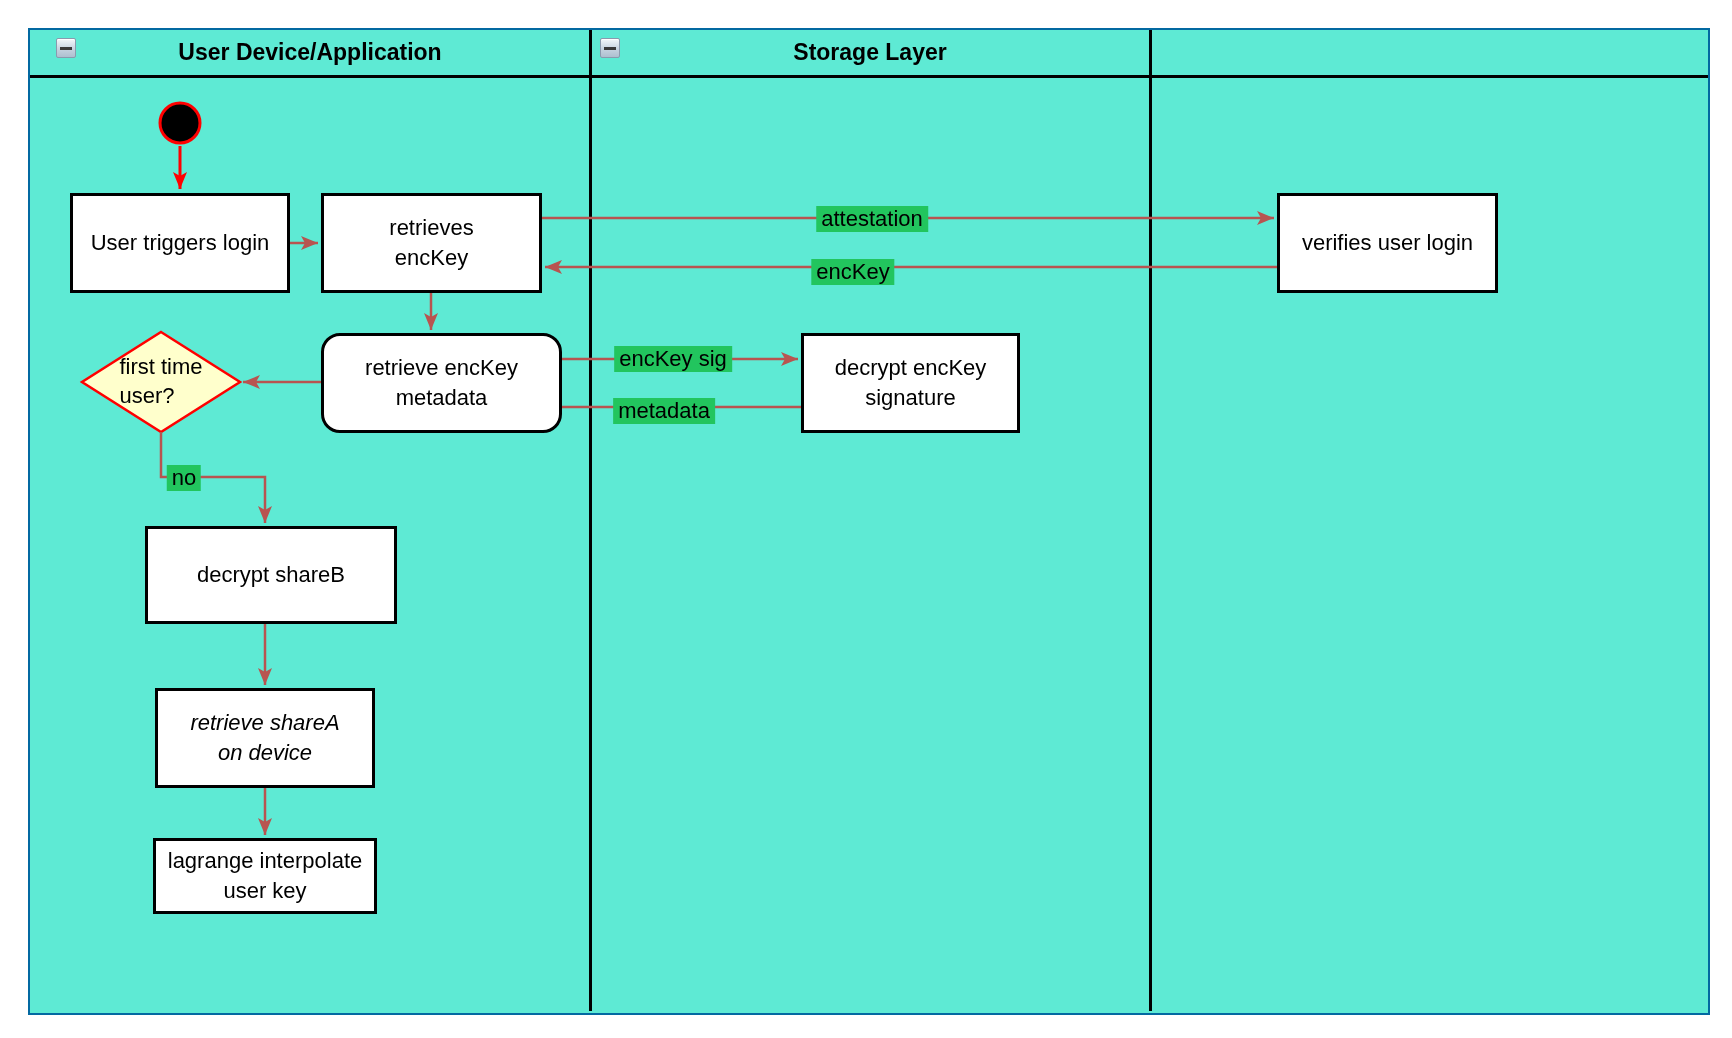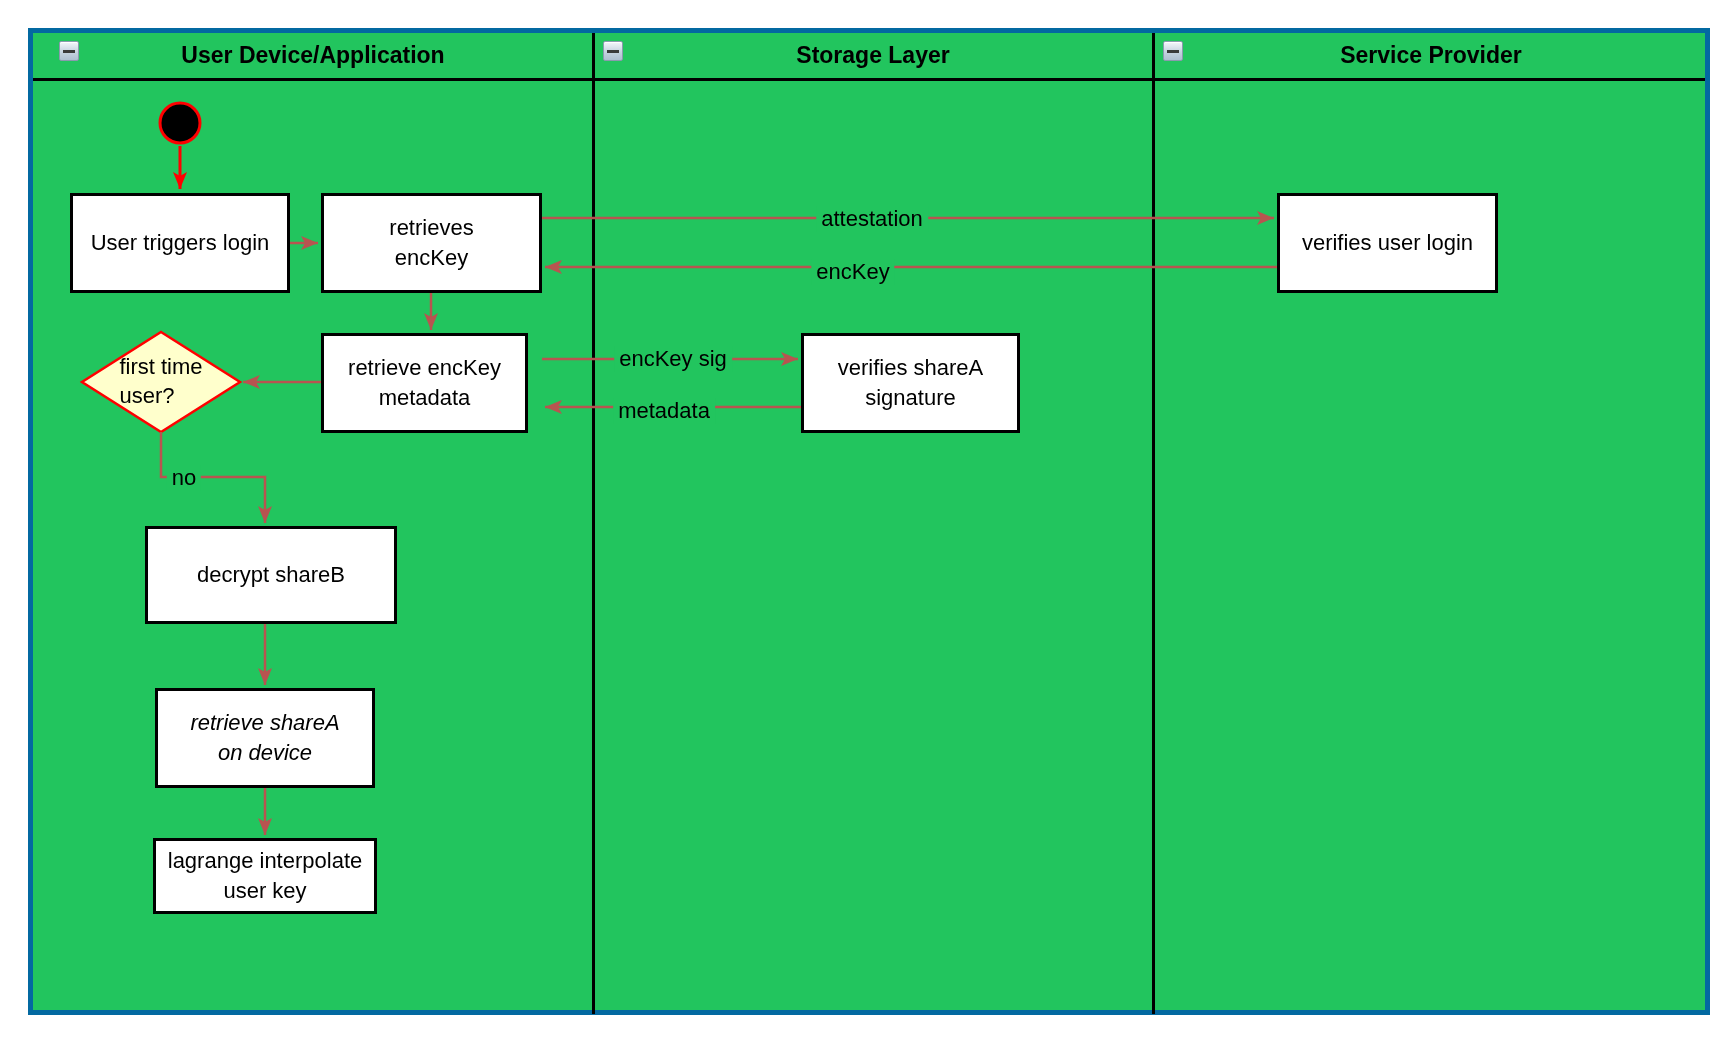--- a/index.html
+++ b/index.html
@@ -3,21 +3,21 @@
 <meta charset="utf-8">
 <style>
   html,body{margin:0;padding:0;background:#ffffff;}
   .canvas{
     position:relative;width:1732px;height:1038px;background:#ffffff;
     font-family:"Liberation Sans", sans-serif;color:#000;overflow:hidden;
   }
   
   .pool{
     position:absolute;left:28px;top:28px;width:1682px;height:987px;
-    border:5px solid #0369a1;box-sizing:border-box;background:#22c55e;z-index:1;
+    border:2px solid #0369a1;box-sizing:border-box;background:#5eead4;z-index:1;
   }
   .header-row{position:absolute;left:0;top:0;width:100%;height:45px;border-bottom:3px solid #000;box-sizing:content-box;}
   .lane-header{position:absolute;top:0;height:45px;display:flex;align-items:center;justify-content:center;}
   .lane-title{font-size:23px;font-weight:bold;white-space:nowrap;}
   .lane-div{position:absolute;top:0;width:0;height:981px;border-left:3px solid #000;}
   
   .collapse-btn{
     position:absolute;top:8px;width:20px;height:20px;box-sizing:border-box;
     border:1px solid #8a9aae;border-radius:2px;
     background:linear-gradient(180deg,#f4f8fb 0%,#c6d3e0 55%,#aebfd0 100%);
@@ -62,26 +62,20 @@
           <span class="collapse-minus"></span>
         </div>
         <span class="lane-title">User Device/Application</span>
       </div>
       <div class="lane-header" style="left:560px;width:560px;">
         <div class="collapse-btn" style="left:10px;">
           <span class="collapse-minus"></span>
         </div>
         <span class="lane-title">Storage Layer</span>
       </div>
-      <div class="lane-header" style="left:1120px;width:556px;">
-        <div class="collapse-btn" style="left:10px;">
-          <span class="collapse-minus"></span>
-        </div>
-        <span class="lane-title">Service Provider</span>
-      </div>
     </div>
     <div class="lane-div" style="left:559px;"></div>
     <div class="lane-div" style="left:1119px;"></div>
   </div>
 
   <svg class="edges" width="1732" height="1038" viewBox="0 0 1732 1038">
     <defs>
       <marker id="ah-flow" markerUnits="userSpaceOnUse" markerWidth="18" markerHeight="14" refX="17" refY="7" orient="auto">
         <path class="head-flow" d="M0,0 L17,7 L0,14 L4,7 Z"></path>
       </marker>
@@ -107,24 +101,24 @@
     <line class="edge-flow" x1="265" y1="788" x2="265" y2="835" marker-end="url(#ah-flow)"></line>
   </svg>
 
   <div class="node" style="left:70px;top:193px;width:220px;height:100px;">User triggers login</div>
 
   <div class="node" style="left:321px;top:193px;width:221px;height:100px;">retrieves
 encKey</div>
 
   <div class="node" style="left:1277px;top:193px;width:221px;height:100px;">verifies user login</div>
 
-  <div class="node" style="left:321px;top:333px;width:207px;height:100px;">retrieve encKey
+  <div class="node" style="left:321px;top:333px;width:241px;height:100px;border-radius:19px;">retrieve encKey
 metadata</div>
 
-  <div class="node" style="left:801px;top:333px;width:219px;height:100px;">verifies shareA
+  <div class="node" style="left:801px;top:333px;width:219px;height:100px;">decrypt encKey
 signature</div>
 
   <div class="node" style="left:145px;top:526px;width:252px;height:98px;">decrypt shareB</div>
 
   <div class="node" style="left:155px;top:688px;width:220px;height:100px;font-style:italic;">retrieve shareA
 on device</div>
 
   <div class="node" style="left:153px;top:838px;width:224px;height:76px;">lagrange interpolate
 user key</div>
 

